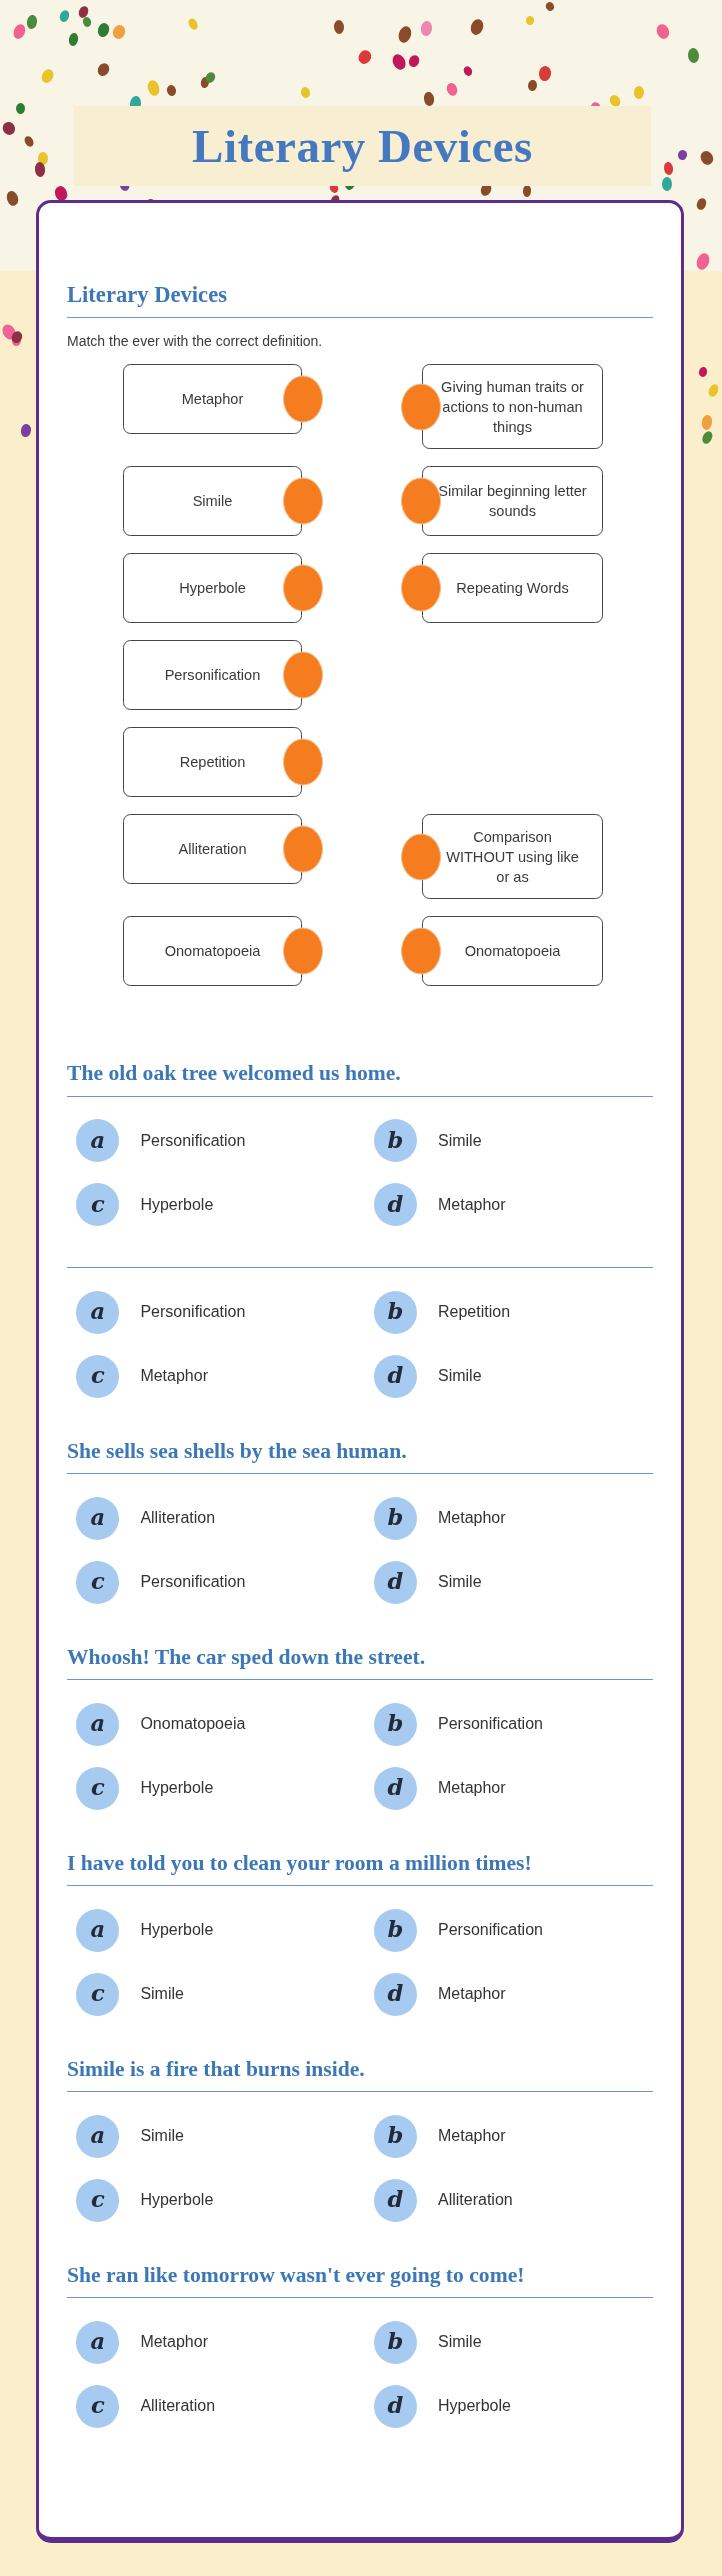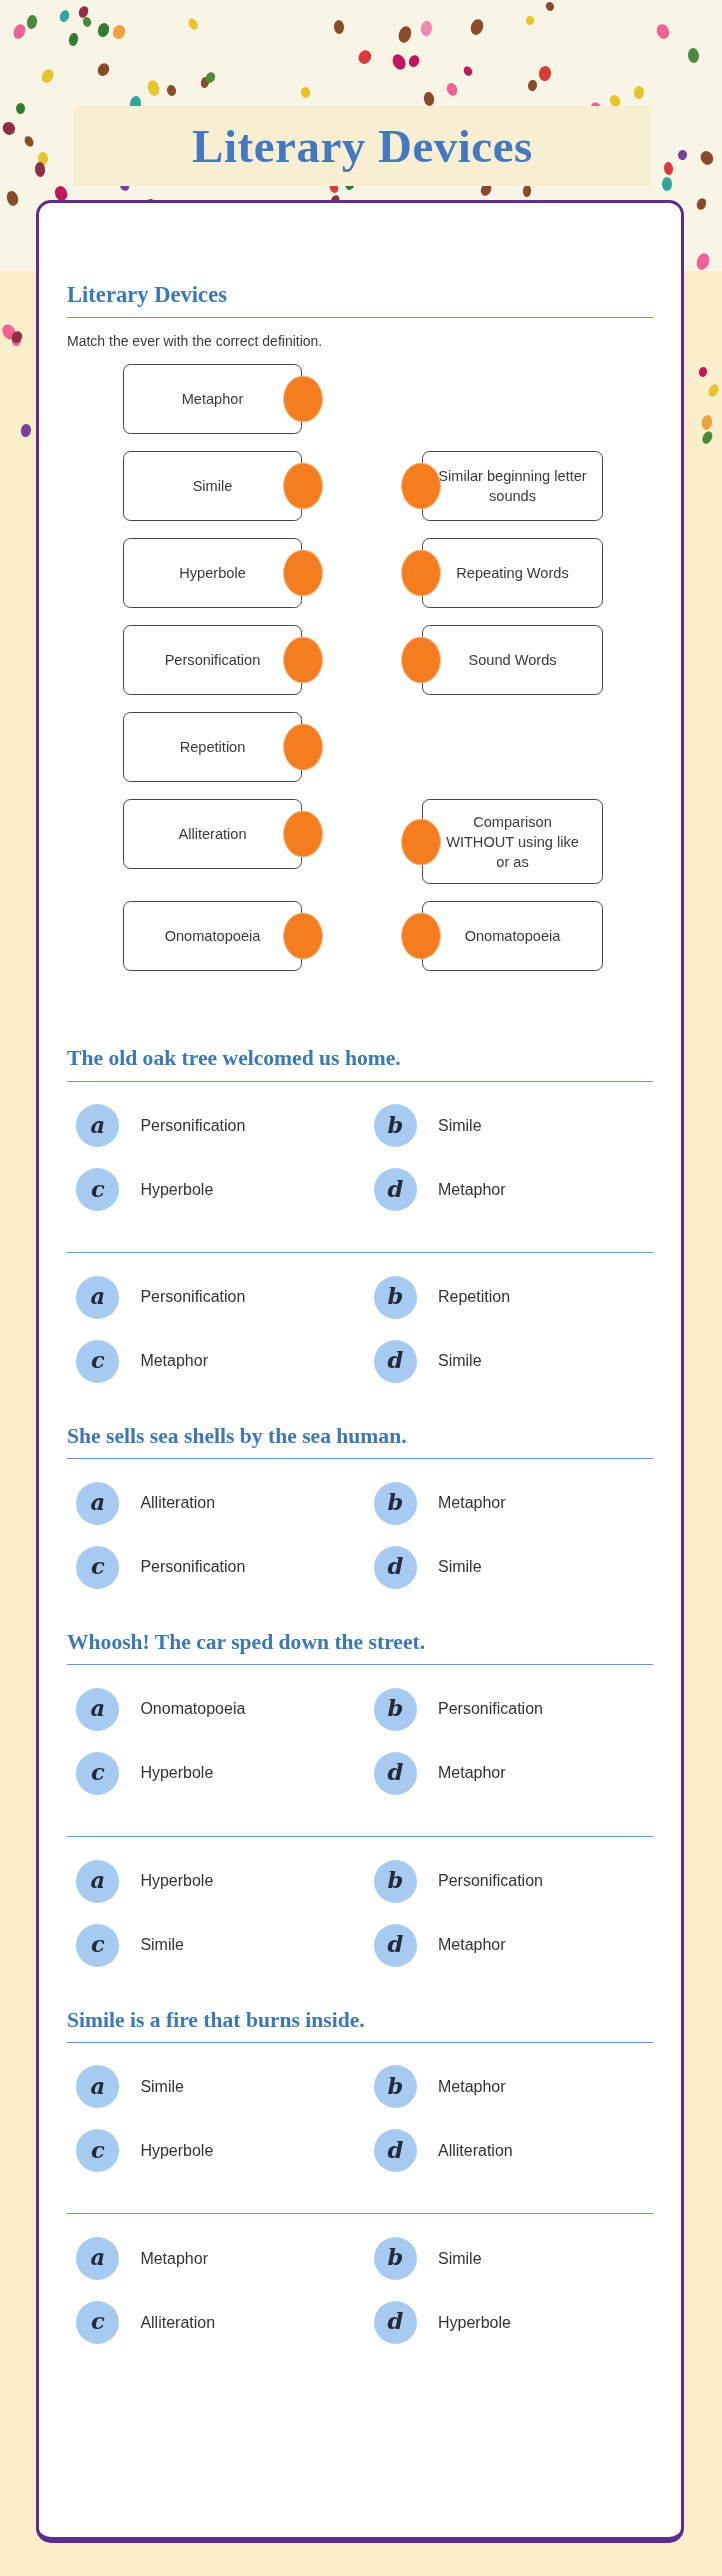--- a/index.html
+++ b/index.html
@@ -196,20 +196,24 @@
   <section class="match-section">
     <h2 class="section-title">Literary Devices</h2>
     <hr class="rule">
     <p class="instructions">Match the ever with the correct definition.</p>
     <div class="match-rows" id="match-rows">
   <div class="match-row">
     <div class="term-box">
       <span class="term-label">Metaphor</span>
       <span class="connector right"></span>
     </div>
+    <div class="def-box">
+      <span class="connector left"></span>
+      <span class="def-label">Giving human traits or actions to non-human things</span>
+    </div>
   </div>
 
   <div class="match-row">
     <div class="term-box">
       <span class="term-label">Simile</span>
       <span class="connector right"></span>
     </div>
     <div class="def-box">
       <span class="connector left"></span>
       <span class="def-label">Similar beginning letter sounds</span>
@@ -225,24 +229,20 @@
       <span class="connector left"></span>
       <span class="def-label">Repeating Words</span>
     </div>
   </div>
 
   <div class="match-row">
     <div class="term-box">
       <span class="term-label">Personification</span>
       <span class="connector right"></span>
     </div>
-    <div class="def-box">
-      <span class="connector left"></span>
-      <span class="def-label">Sound Words</span>
-    </div>
   </div>
 
   <div class="match-row">
     <div class="term-box">
       <span class="term-label">Repetition</span>
       <span class="connector right"></span>
     </div>
   </div>
 
   <div class="match-row">
@@ -398,20 +398,21 @@
   <div class="option">
     <span class="opt-circle">
       <span class="opt-letter">d</span>
     </span>
     <span class="opt-label">Metaphor</span>
   </div>
 </div>
   </section>
 
   <section class="question">
+    <h2 class="q-title">I have told you to clean your room a million times!</h2>
     <hr class="rule">
     <div class="options">
   <div class="option">
     <span class="opt-circle">
       <span class="opt-letter">a</span>
     </span>
     <span class="opt-label">Hyperbole</span>
   </div>
 
   <div class="option">
@@ -465,20 +466,21 @@
   <div class="option">
     <span class="opt-circle">
       <span class="opt-letter">d</span>
     </span>
     <span class="opt-label">Alliteration</span>
   </div>
 </div>
   </section>
 
   <section class="question">
+    <h2 class="q-title">She ran like tomorrow wasn't ever going to come!</h2>
     <hr class="rule">
     <div class="options">
   <div class="option">
     <span class="opt-circle">
       <span class="opt-letter">a</span>
     </span>
     <span class="opt-label">Metaphor</span>
   </div>
 
   <div class="option">

